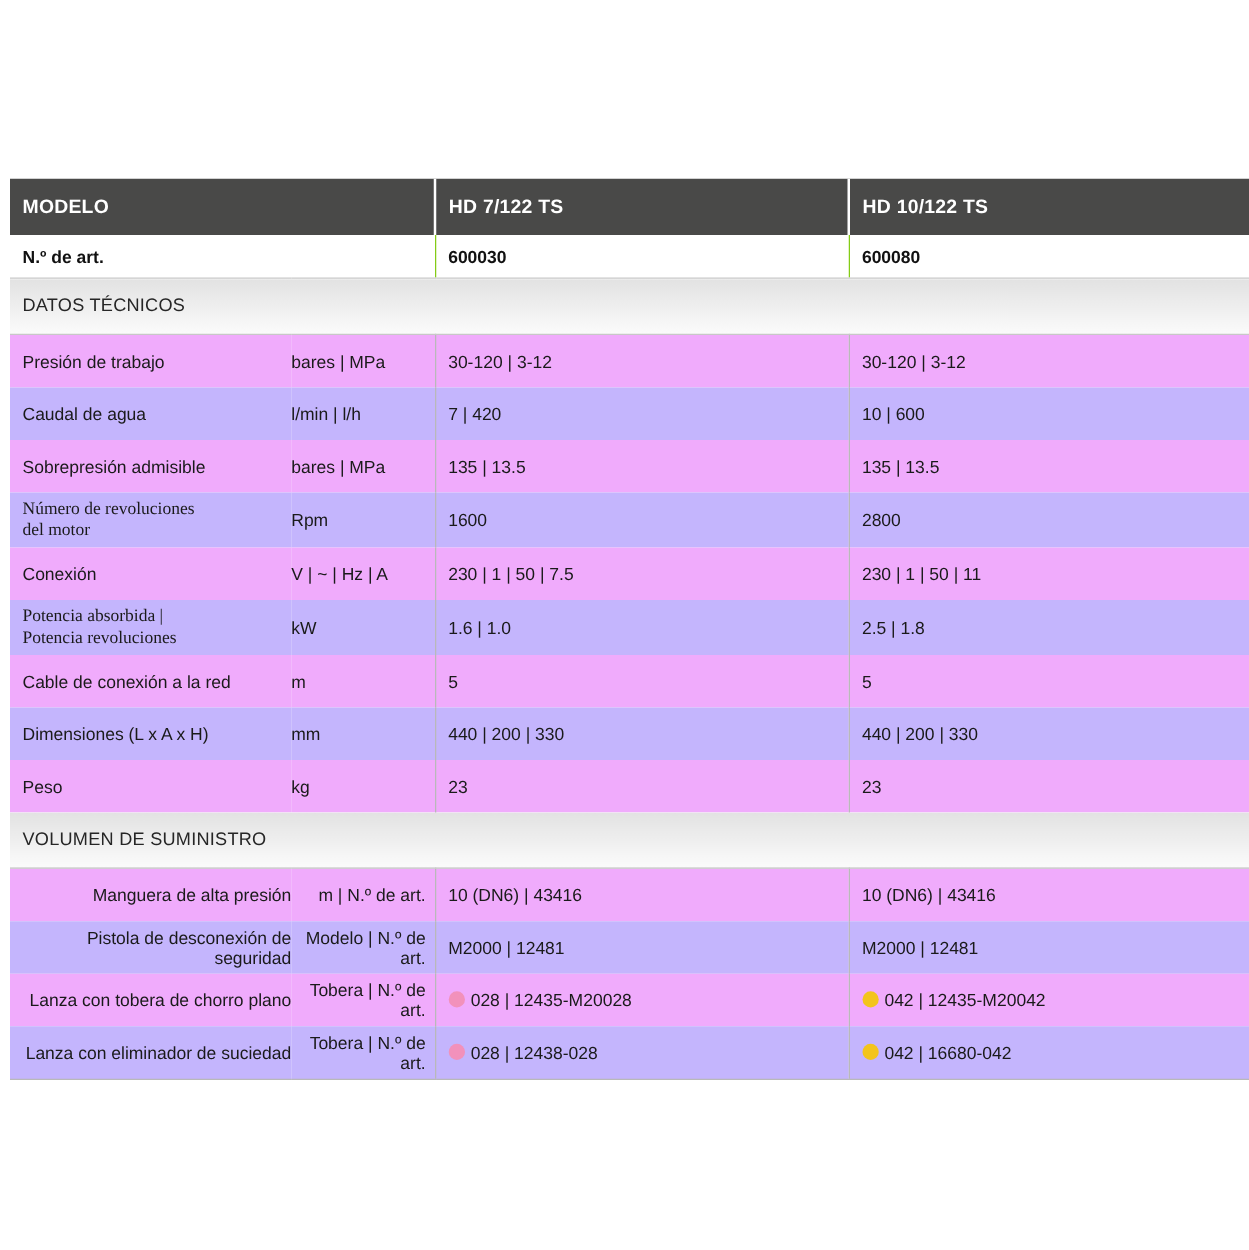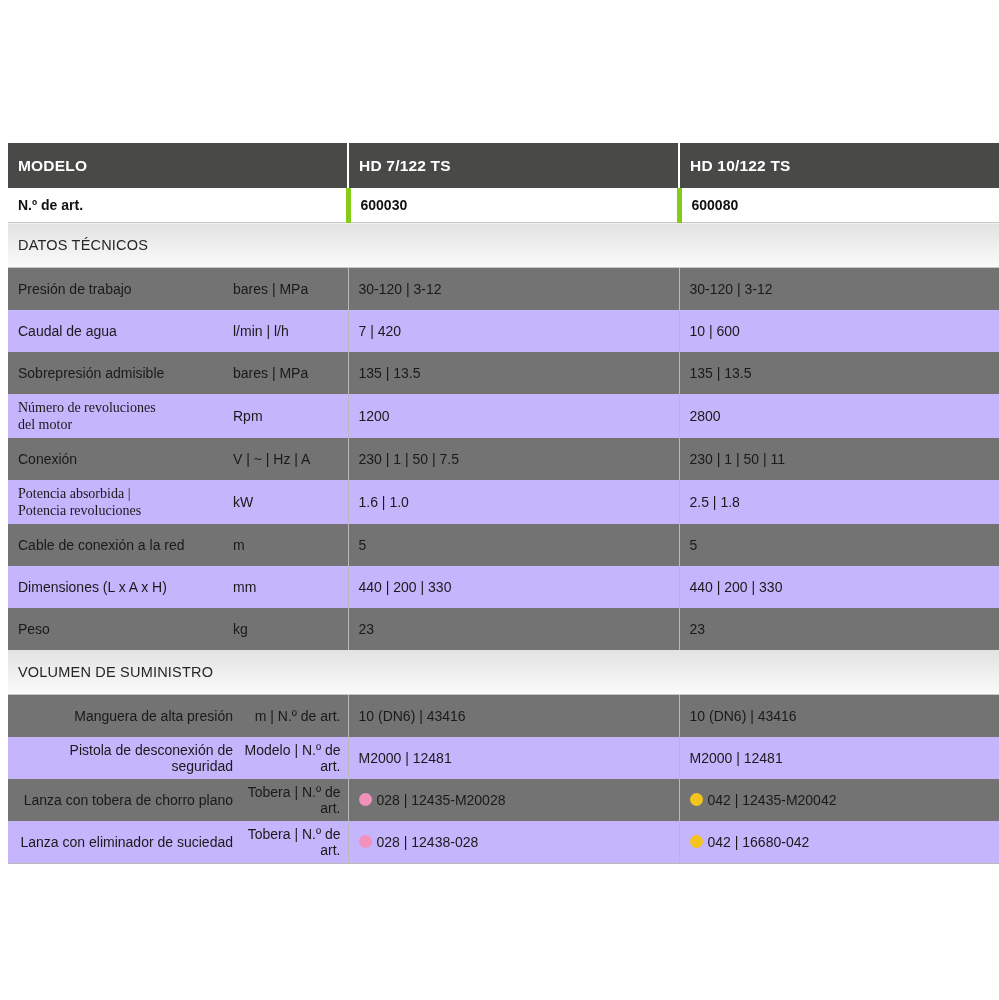--- a/index.html
+++ b/index.html
@@ -66,21 +66,21 @@
     background: #ffffff;
     height: 34px;
     font-size: 14px;
     font-weight: bold;
     color: #111111;
     border-bottom: 1px solid #c8c8c8;
   }
   tr.artno td.an-label { padding-left: 10px; }
   tr.artno td.an-val {
     padding-left: 10px;
-    border-left: 5px solid #84cc16;
+    border-left: 1px solid #84cc16;
   }
 
   
   tr.section td {
     height: 44px;
     background: linear-gradient(to bottom, #e2e2e2 0%, #ededed 45%, #fbfbfb 100%);
     border-bottom: 1px solid #c8c8c8;
     font-size: 14.5px;
     font-weight: normal;
     color: #262626;
@@ -89,21 +89,21 @@
   }
 
   
   tr.data td {
     height: 42px;
     font-size: 14px;
     color: #1a1a1a;
   }
   tr.data.tall td { height: 44px; }
   tr.data.stripe td { background: #c4b5fd; }
-  tr.data.plain  td { background: #737373; }
+  tr.data.plain  td { background: #f0abfc; }
 
   td.d-label { padding-left: 10px; }
   td.d-unit  { padding-left: 0; }
   td.d-val {
     padding-left: 10px;
     border-left: 1px solid #b9b9b9;
   }
 
   
   tr.tech td.d-unit { text-align: left; padding-left: 0; }
@@ -179,21 +179,21 @@
         <td class="d-val">135 | 13.5</td>
         <td class="d-val">135 | 13.5</td>
       </tr>
 
       <tr class="data tech stripe tall">
         <td class="d-label">
           <span class="two-line">Número de revoluciones</span>
           <span class="two-line">del motor</span>
         </td>
         <td class="d-unit">Rpm</td>
-        <td class="d-val">1200</td>
+        <td class="d-val">1600</td>
         <td class="d-val">2800</td>
       </tr>
 
       <tr class="data tech plain">
         <td class="d-label">Conexión</td>
         <td class="d-unit">V | ~ | Hz | A</td>
         <td class="d-val">230 | 1 | 50 | 7.5</td>
         <td class="d-val">230 | 1 | 50 | 11</td>
       </tr>
 

